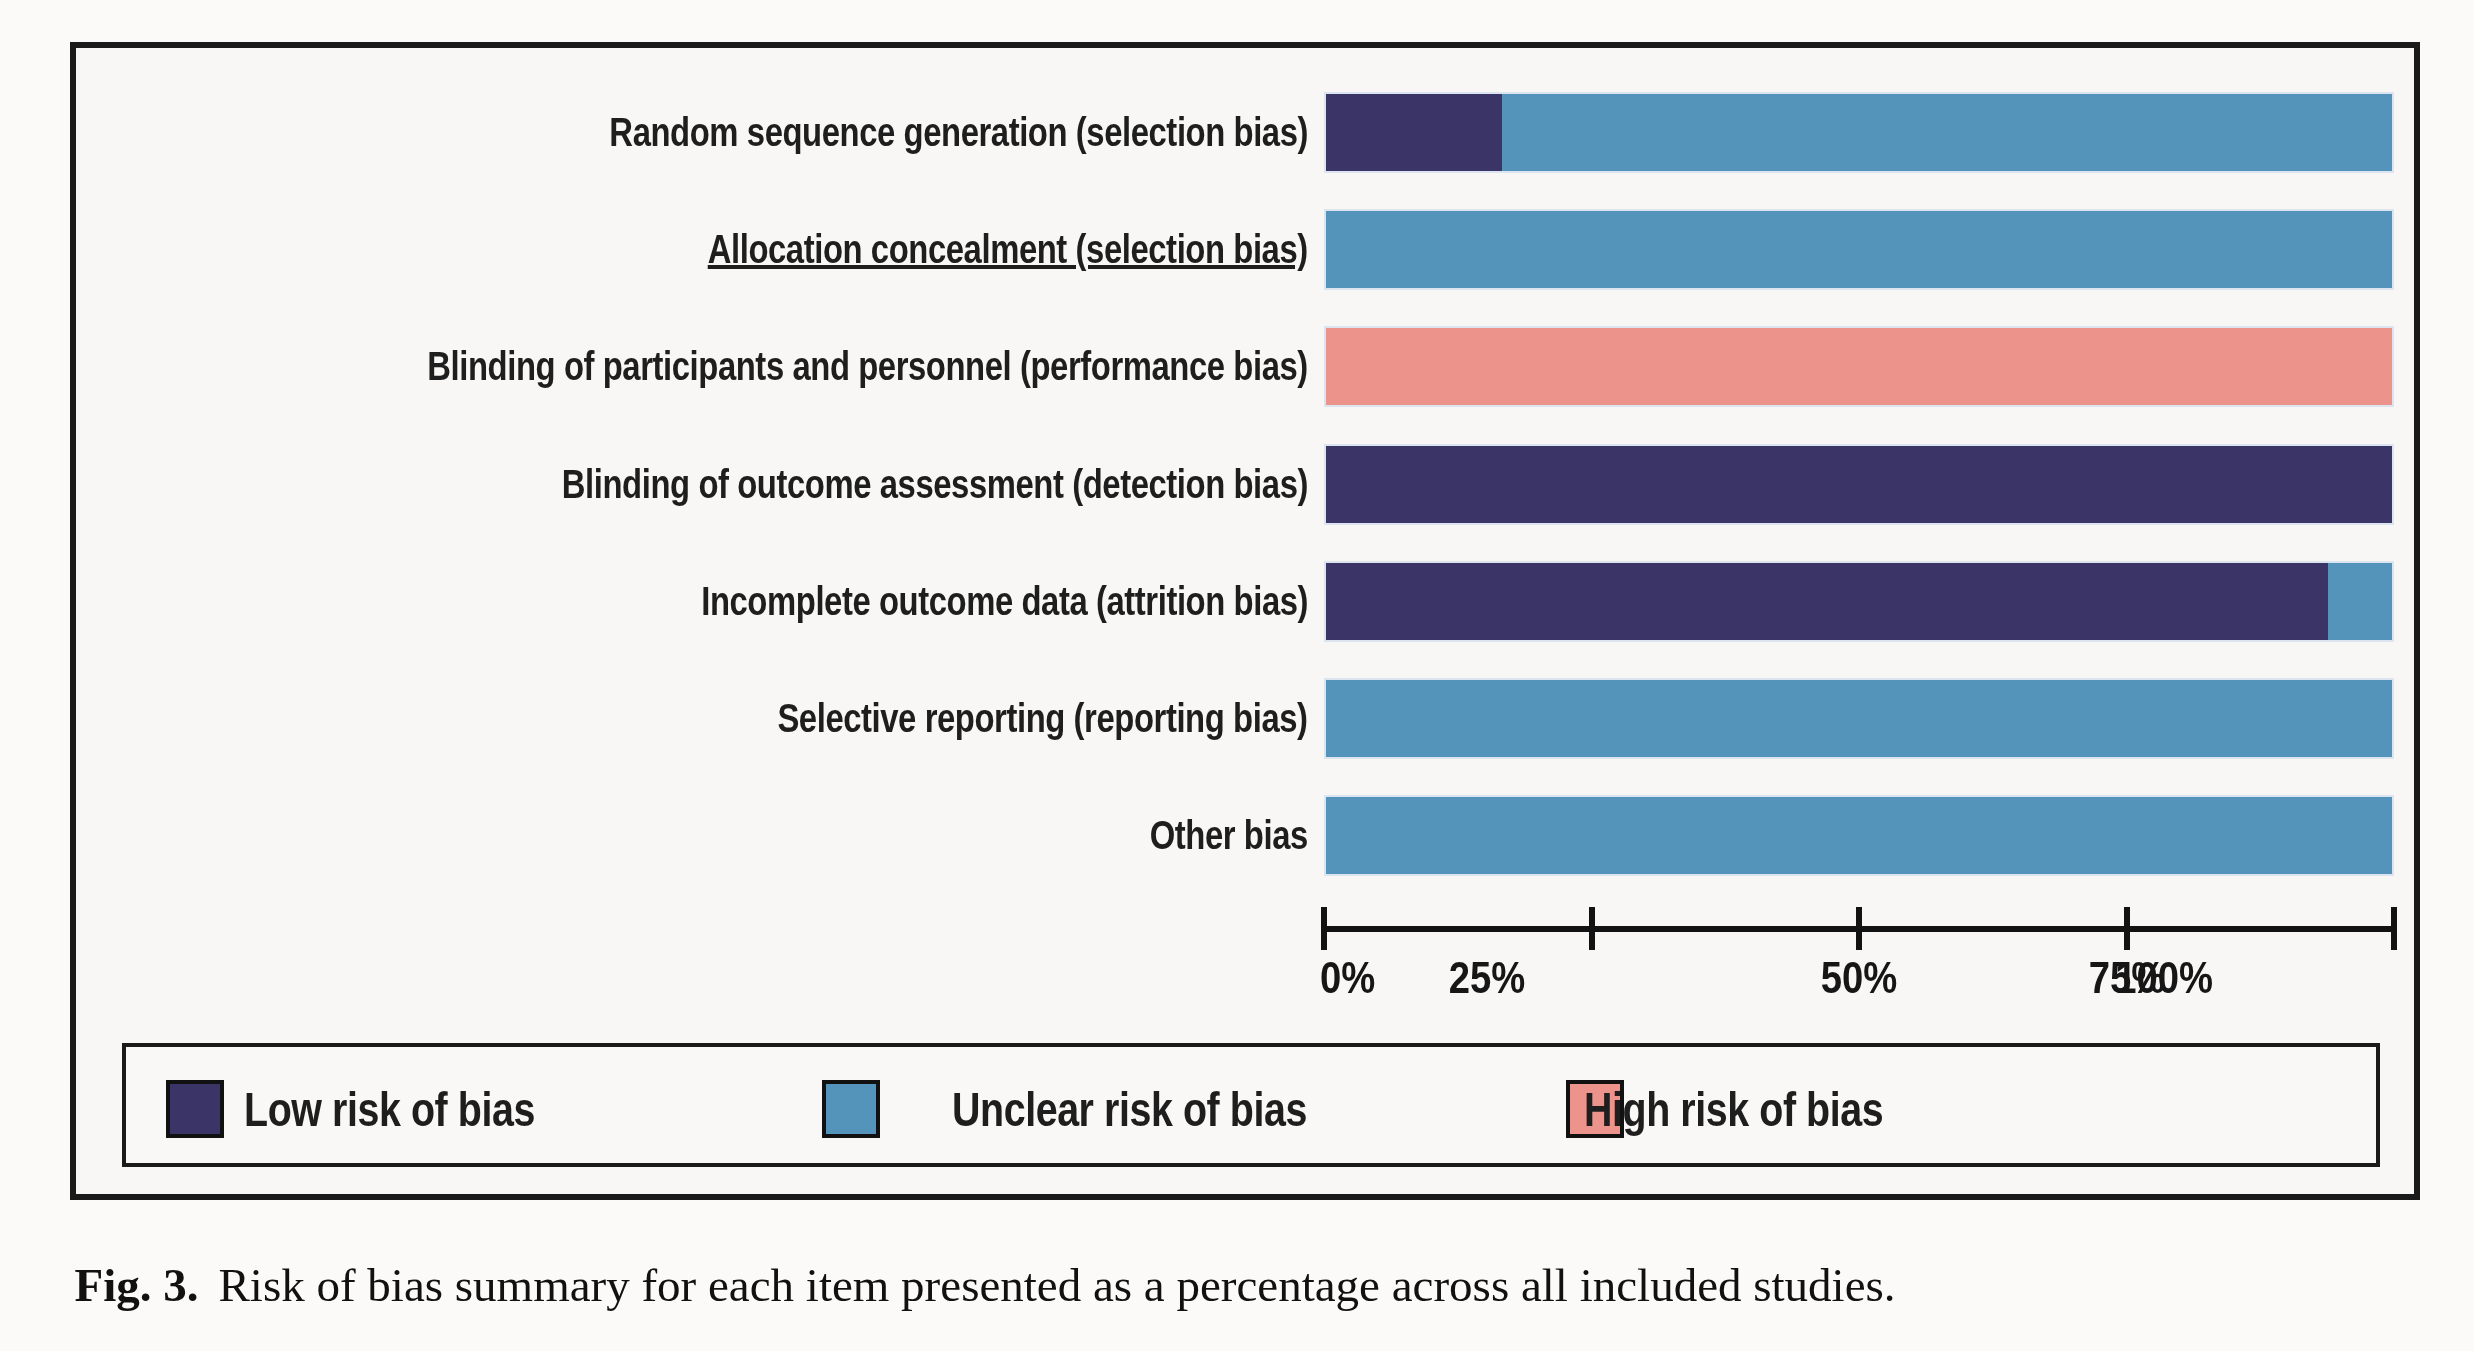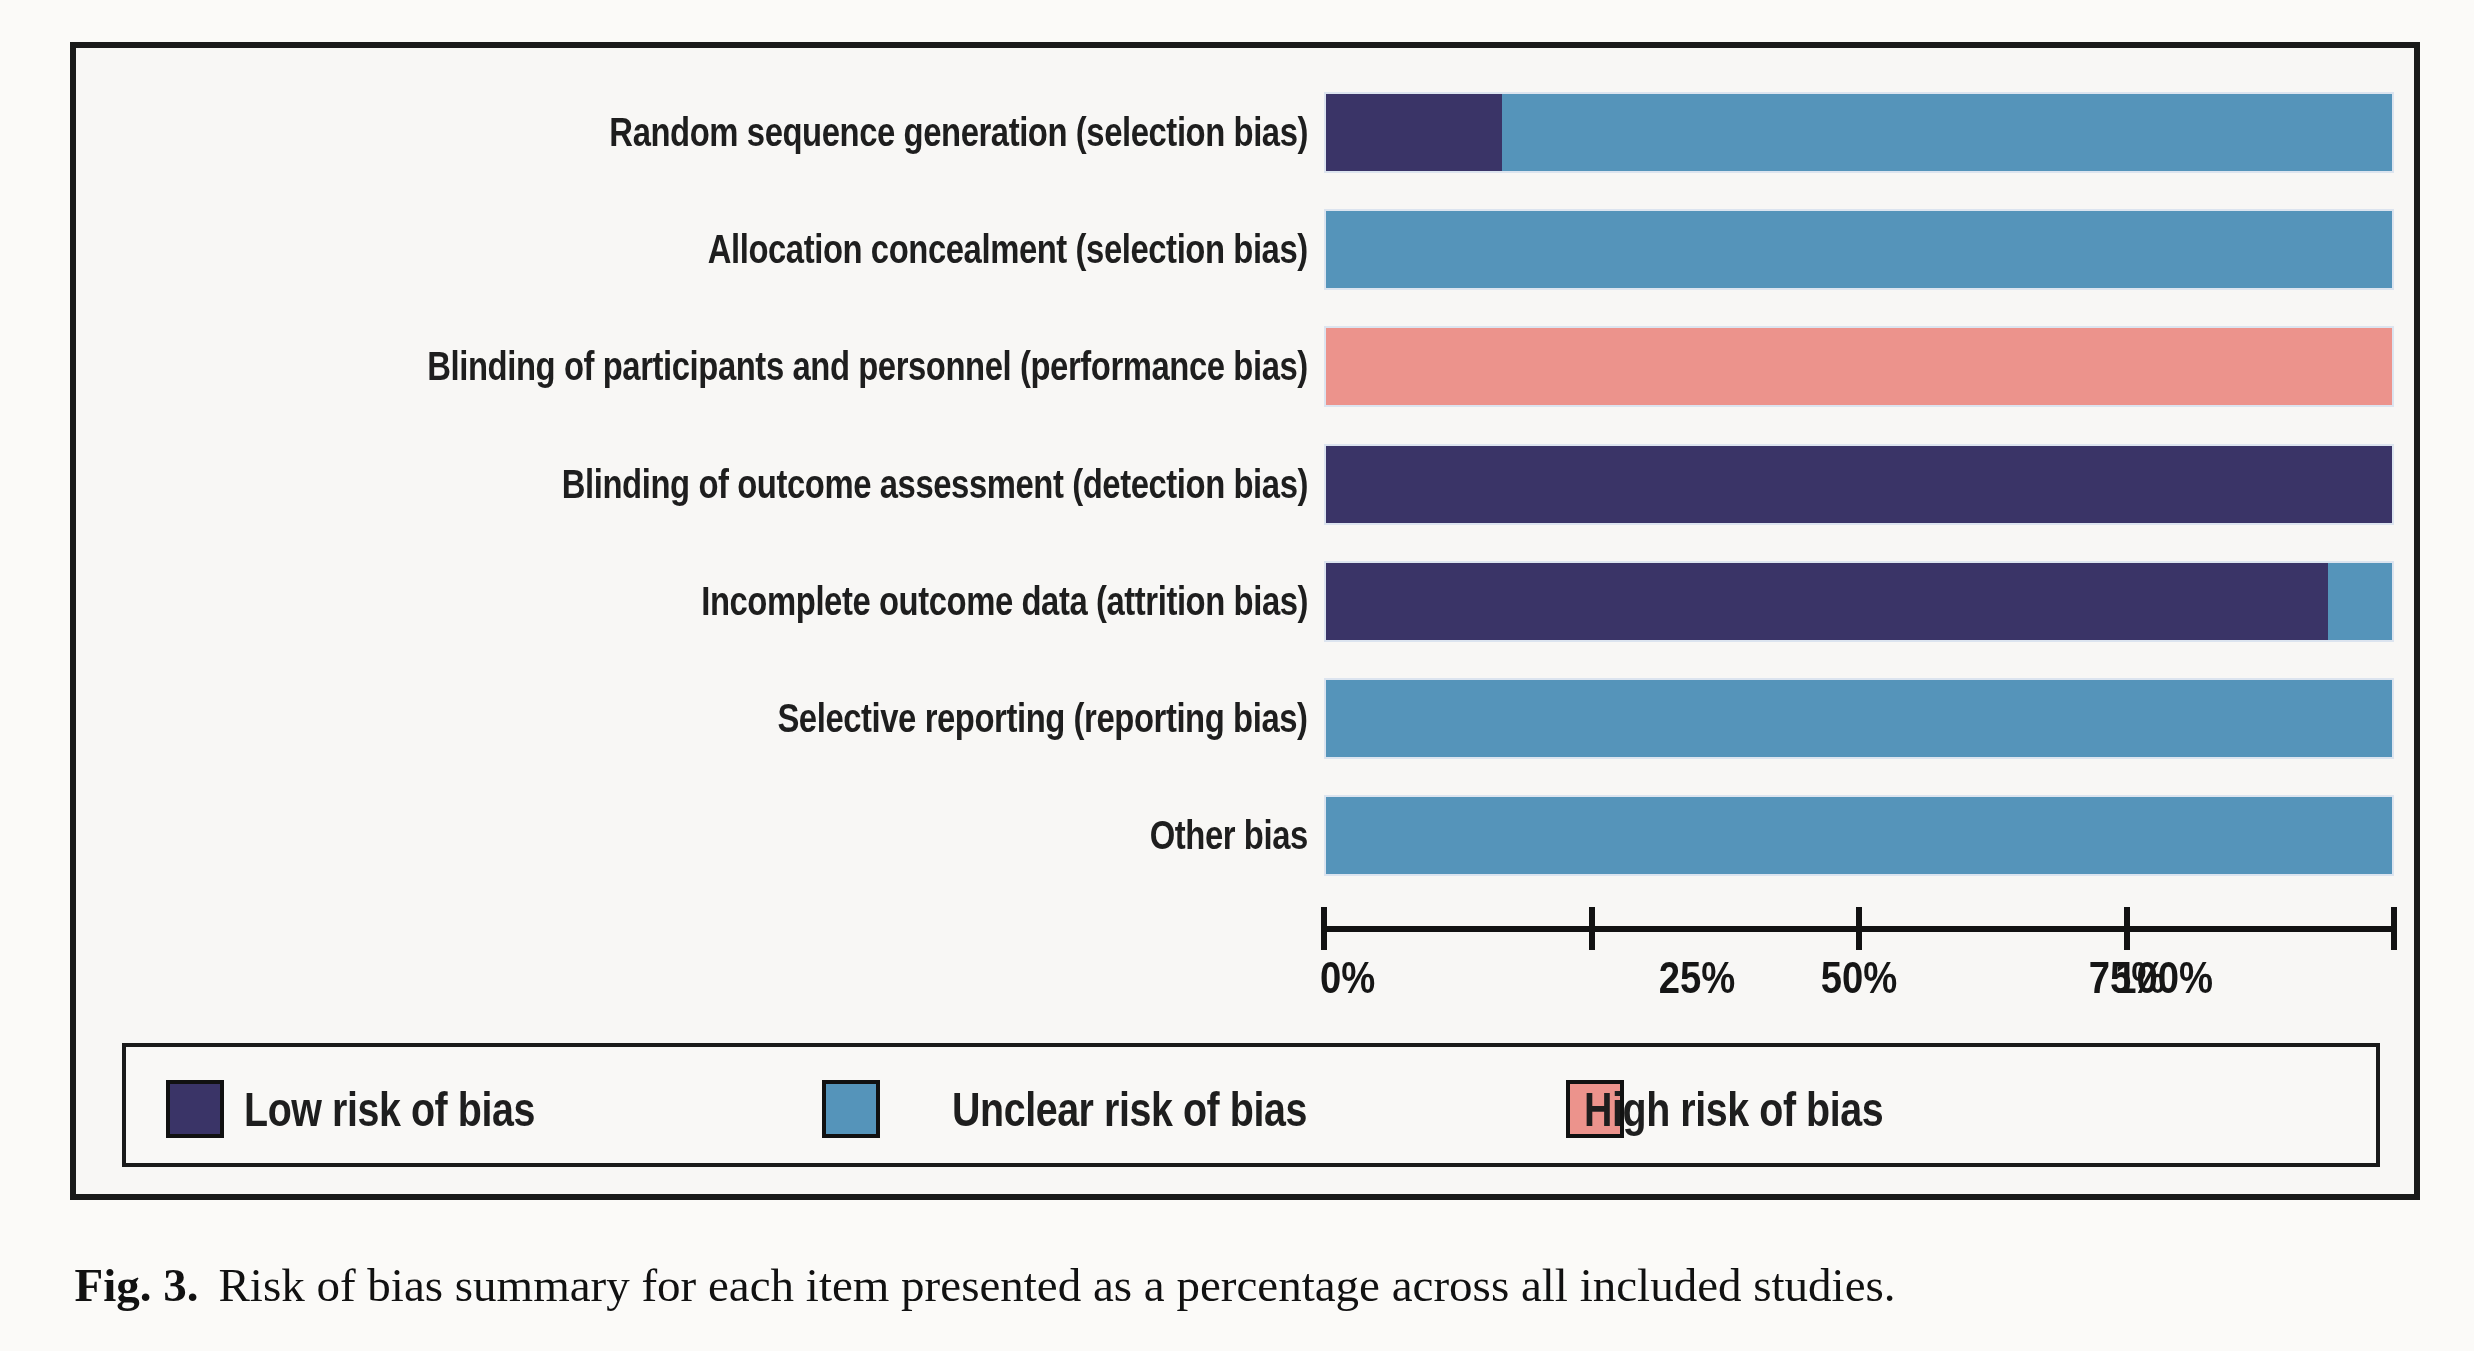--- a/index.html
+++ b/index.html
@@ -37,21 +37,21 @@
 </style>
 </head>
 <body>
 
 <div id="page">
   <div id="frame"></div>
   <div id="row-labels">
       <div class="row-label" style="top: 92px;">
         <span class="txt">Random sequence generation (selection bias)</span>
       </div>
-      <div class="row-label" style="top: 209px;">
+      <div class="row-label" style="top: 209px; text-decoration: underline;">
         <span class="txt">Allocation concealment (selection bias)</span>
       </div>
       <div class="row-label" style="top: 326px;">
         <span class="txt">Blinding of participants and personnel (performance bias)</span>
       </div>
       <div class="row-label" style="top: 444px; text-align: center;">
         <span class="txt">Blinding of outcome assessment (detection bias)</span>
       </div>
       <div class="row-label" style="top: 561px; text-align: center;">
         <span class="txt">Incomplete outcome data (attrition bias)</span>
@@ -86,21 +86,21 @@
       </div>
       <div class="bar" style="top: 795px;">
         <div class="seg" style="width: 100%; background: rgb(85, 148, 186);"></div>
       </div>
     </div>
   <div id="axis-line"></div>
   <div id="ticks">
       <div class="tick" style="left: 1321px;"></div>
       <div class="tick-label" style="left: 1320px; text-align: left;"><span class="txt" style="transform-origin: left center;">0%</span></div>
       <div class="tick" style="left: 1589px;"></div>
-      <div class="tick-label" style="left: 1442px; text-align: right;"><span class="txt" style="transform-origin: center center;">25%</span></div>
+      <div class="tick-label" style="left: 1442px; text-align: left;"><span class="txt" style="transform-origin: center center;">25%</span></div>
       <div class="tick" style="left: 1856px;"></div>
       <div class="tick-label" style="left: 1709px; text-align: center;"><span class="txt" style="transform-origin: center center;">50%</span></div>
       <div class="tick" style="left: 2124px;"></div>
       <div class="tick-label" style="left: 1977px; text-align: center;"><span class="txt" style="transform-origin: center center;">75%</span></div>
       <div class="tick" style="left: 2391px;"></div>
       <div class="tick-label" style="left: 2098px; text-align: left;"><span class="txt" style="transform-origin: right center;">100%</span></div>
     </div>
   <div id="legend-box"></div>
   <div id="legend-items">
       <div class="legend-swatch" style="left: 166px; background: rgb(58, 52, 103);"></div>

